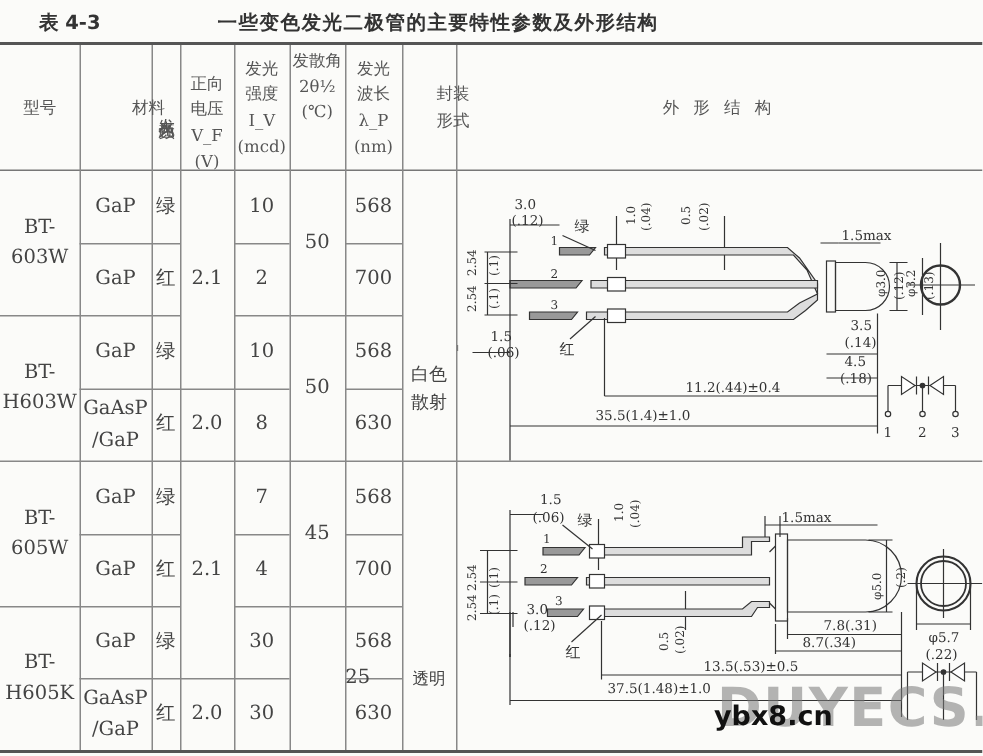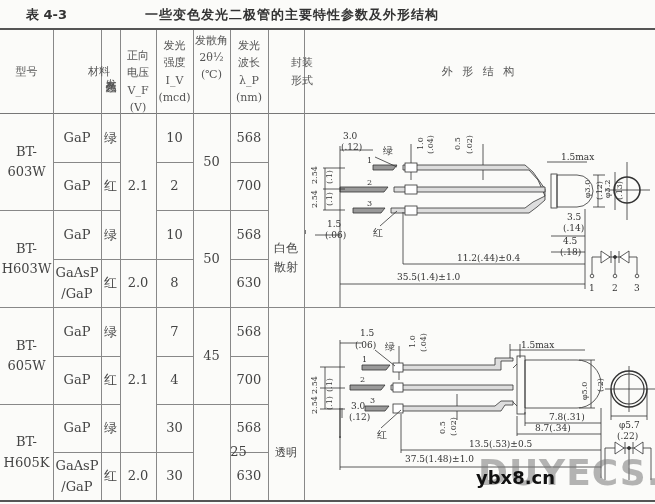--- a/index.html
+++ b/index.html
@@ -150,21 +150,21 @@
 <div class="cell" style="left:230px;top:453px;width:38px;height:47px;">630</div>
 
 <div class="cell" style="left:120px;top:114px;width:36px;height:145px;">2.1</div>
 <div class="cell" style="left:120px;top:308px;width:36px;height:144px;">2.1</div>
 
 <div class="cell" style="left:193px;top:114px;width:37px;height:96px;">50</div>
 <div class="cell" style="left:193px;top:211px;width:37px;height:96px;">50</div>
 <div class="cell" style="left:193px;top:308px;width:37px;height:96px;">45</div>
 <div class="cell" style="left:193px;top:405px;width:37px;height:95px;margin-left:27px;">25</div>
 
-<div class="cell" style="left:268px;top:114px;width:36px;height:290px;font-size:12px;font-family:Liberation Mono, monospace;">白色
+<div class="cell" style="left:268px;top:114px;width:36px;height:290px;font-size:12px;">白色
 散射</div>
 <div class="cell" style="left:268px;top:405px;width:36px;height:95px;font-size:11px;">透明</div>
 
 <svg style="position:absolute;left:305px;top:114px;" width="350" height="193" viewBox="0 0 350 193">
   <g stroke="#333" fill="none" stroke-width="0.8">
 
     <polygon points="68,51 92,51 88,56 68,56" fill="#999"></polygon>
     <polygon points="98,51 220,51 228,58 240,75 240,82 233,66 224,56 98,56" fill="#ddd"></polygon>
     <polygon points="0,116 0,120 0,120"></polygon>
     <polygon points="0,117 0,117 0,117"></polygon>

